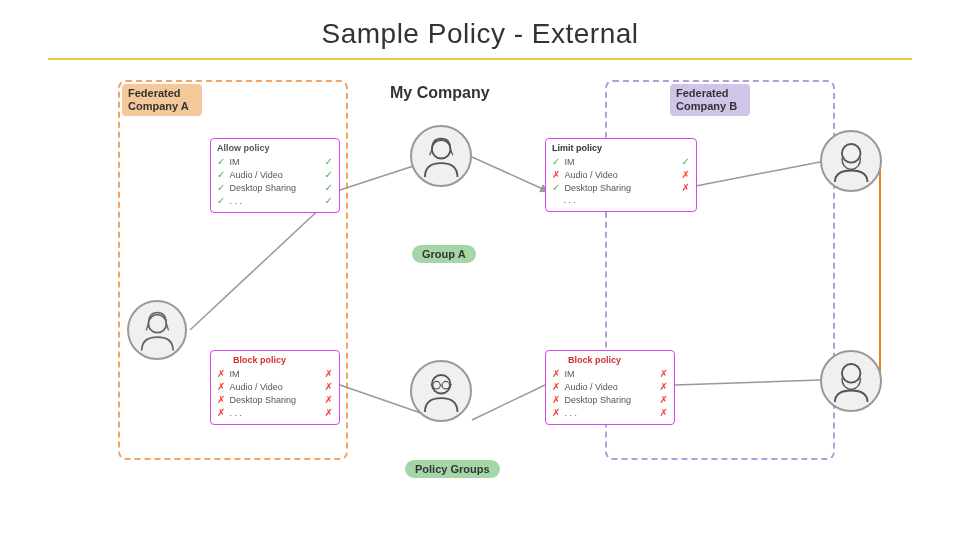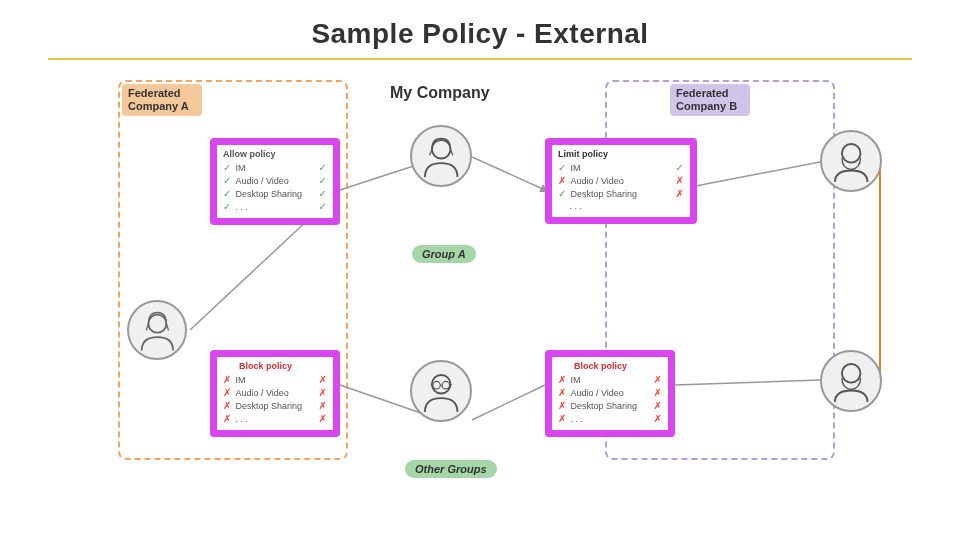--- a/index.html
+++ b/index.html
@@ -20,21 +20,21 @@
     }
 
     .title-area {
       width: 100%;
       padding: 18px 0 8px 0;
       text-align: center;
     }
 
     .title {
       font-size: 28px;
-      font-weight: 700;
+      font-weight: 400;
       color: #333;
       letter-spacing: 0.5px;
     }
 
     .divider {
       width: 90%;
       height: 2px;
       background: #e8c84a;
       margin: 0 auto 10px auto;
     }
@@ -168,39 +168,38 @@
     
     .group-label {
       position: absolute;
       background: #a5d6a7;
       border-radius: 12px;
       padding: 3px 10px;
       font-size: 11px;
       font-weight: 600;
       color: #333;
       text-align: center;
-      font-style: italic;
     }
 
     .group-a-label {
       left: 412px;
       top: 175px;
       background: #a5d6a7;
     }
 
     .group-other-label {
       left: 405px;
       top: 390px;
       background: #a5d6a7;
     }
 
     
     .policy-table {
       position: absolute;
-      border: 7px solid #d946ef;
+      border: 1px solid #d946ef;
       border-radius: 4px;
       background: #fff;
       padding: 4px 6px;
       font-size: 9px;
     }
 
     .policy-title {
       font-size: 9px;
       font-weight: 700;
       margin-bottom: 3px;
@@ -332,21 +331,21 @@
         <path d="M15 95 Q15 65 50 65 Q85 65 85 95" fill="none" stroke="#555" stroke-width="4"></path>
 
         <circle cx="40" cy="37" r="8" fill="none" stroke="#555" stroke-width="2.5"></circle>
         <circle cx="60" cy="37" r="8" fill="none" stroke="#555" stroke-width="2.5"></circle>
         <line x1="48" y1="37" x2="52" y2="37" stroke="#555" stroke-width="2"></line>
         <line x1="32" y1="37" x2="27" y2="35" stroke="#555" stroke-width="2"></line>
         <line x1="68" y1="37" x2="73" y2="35" stroke="#555" stroke-width="2"></line>
       </svg>
     </div>
 
-    <div class="group-label group-other-label">Other Groups</div>
+    <div class="group-label group-other-label">Policy Groups</div>
 
     <div class="avatar avatar-male-right">
       <svg viewBox="0 0 100 100" xmlns="http://www.w3.org/2000/svg">
         <circle cx="50" cy="33" r="20" fill="none" stroke="#555" stroke-width="4"></circle>
 
         <path d="M30 43 Q30 65 50 68 Q70 65 70 43" fill="none" stroke="#555" stroke-width="3"></path>
         <path d="M15 95 Q15 70 50 70 Q85 70 85 95" fill="none" stroke="#555" stroke-width="4"></path>
       </svg>
     </div>
 

